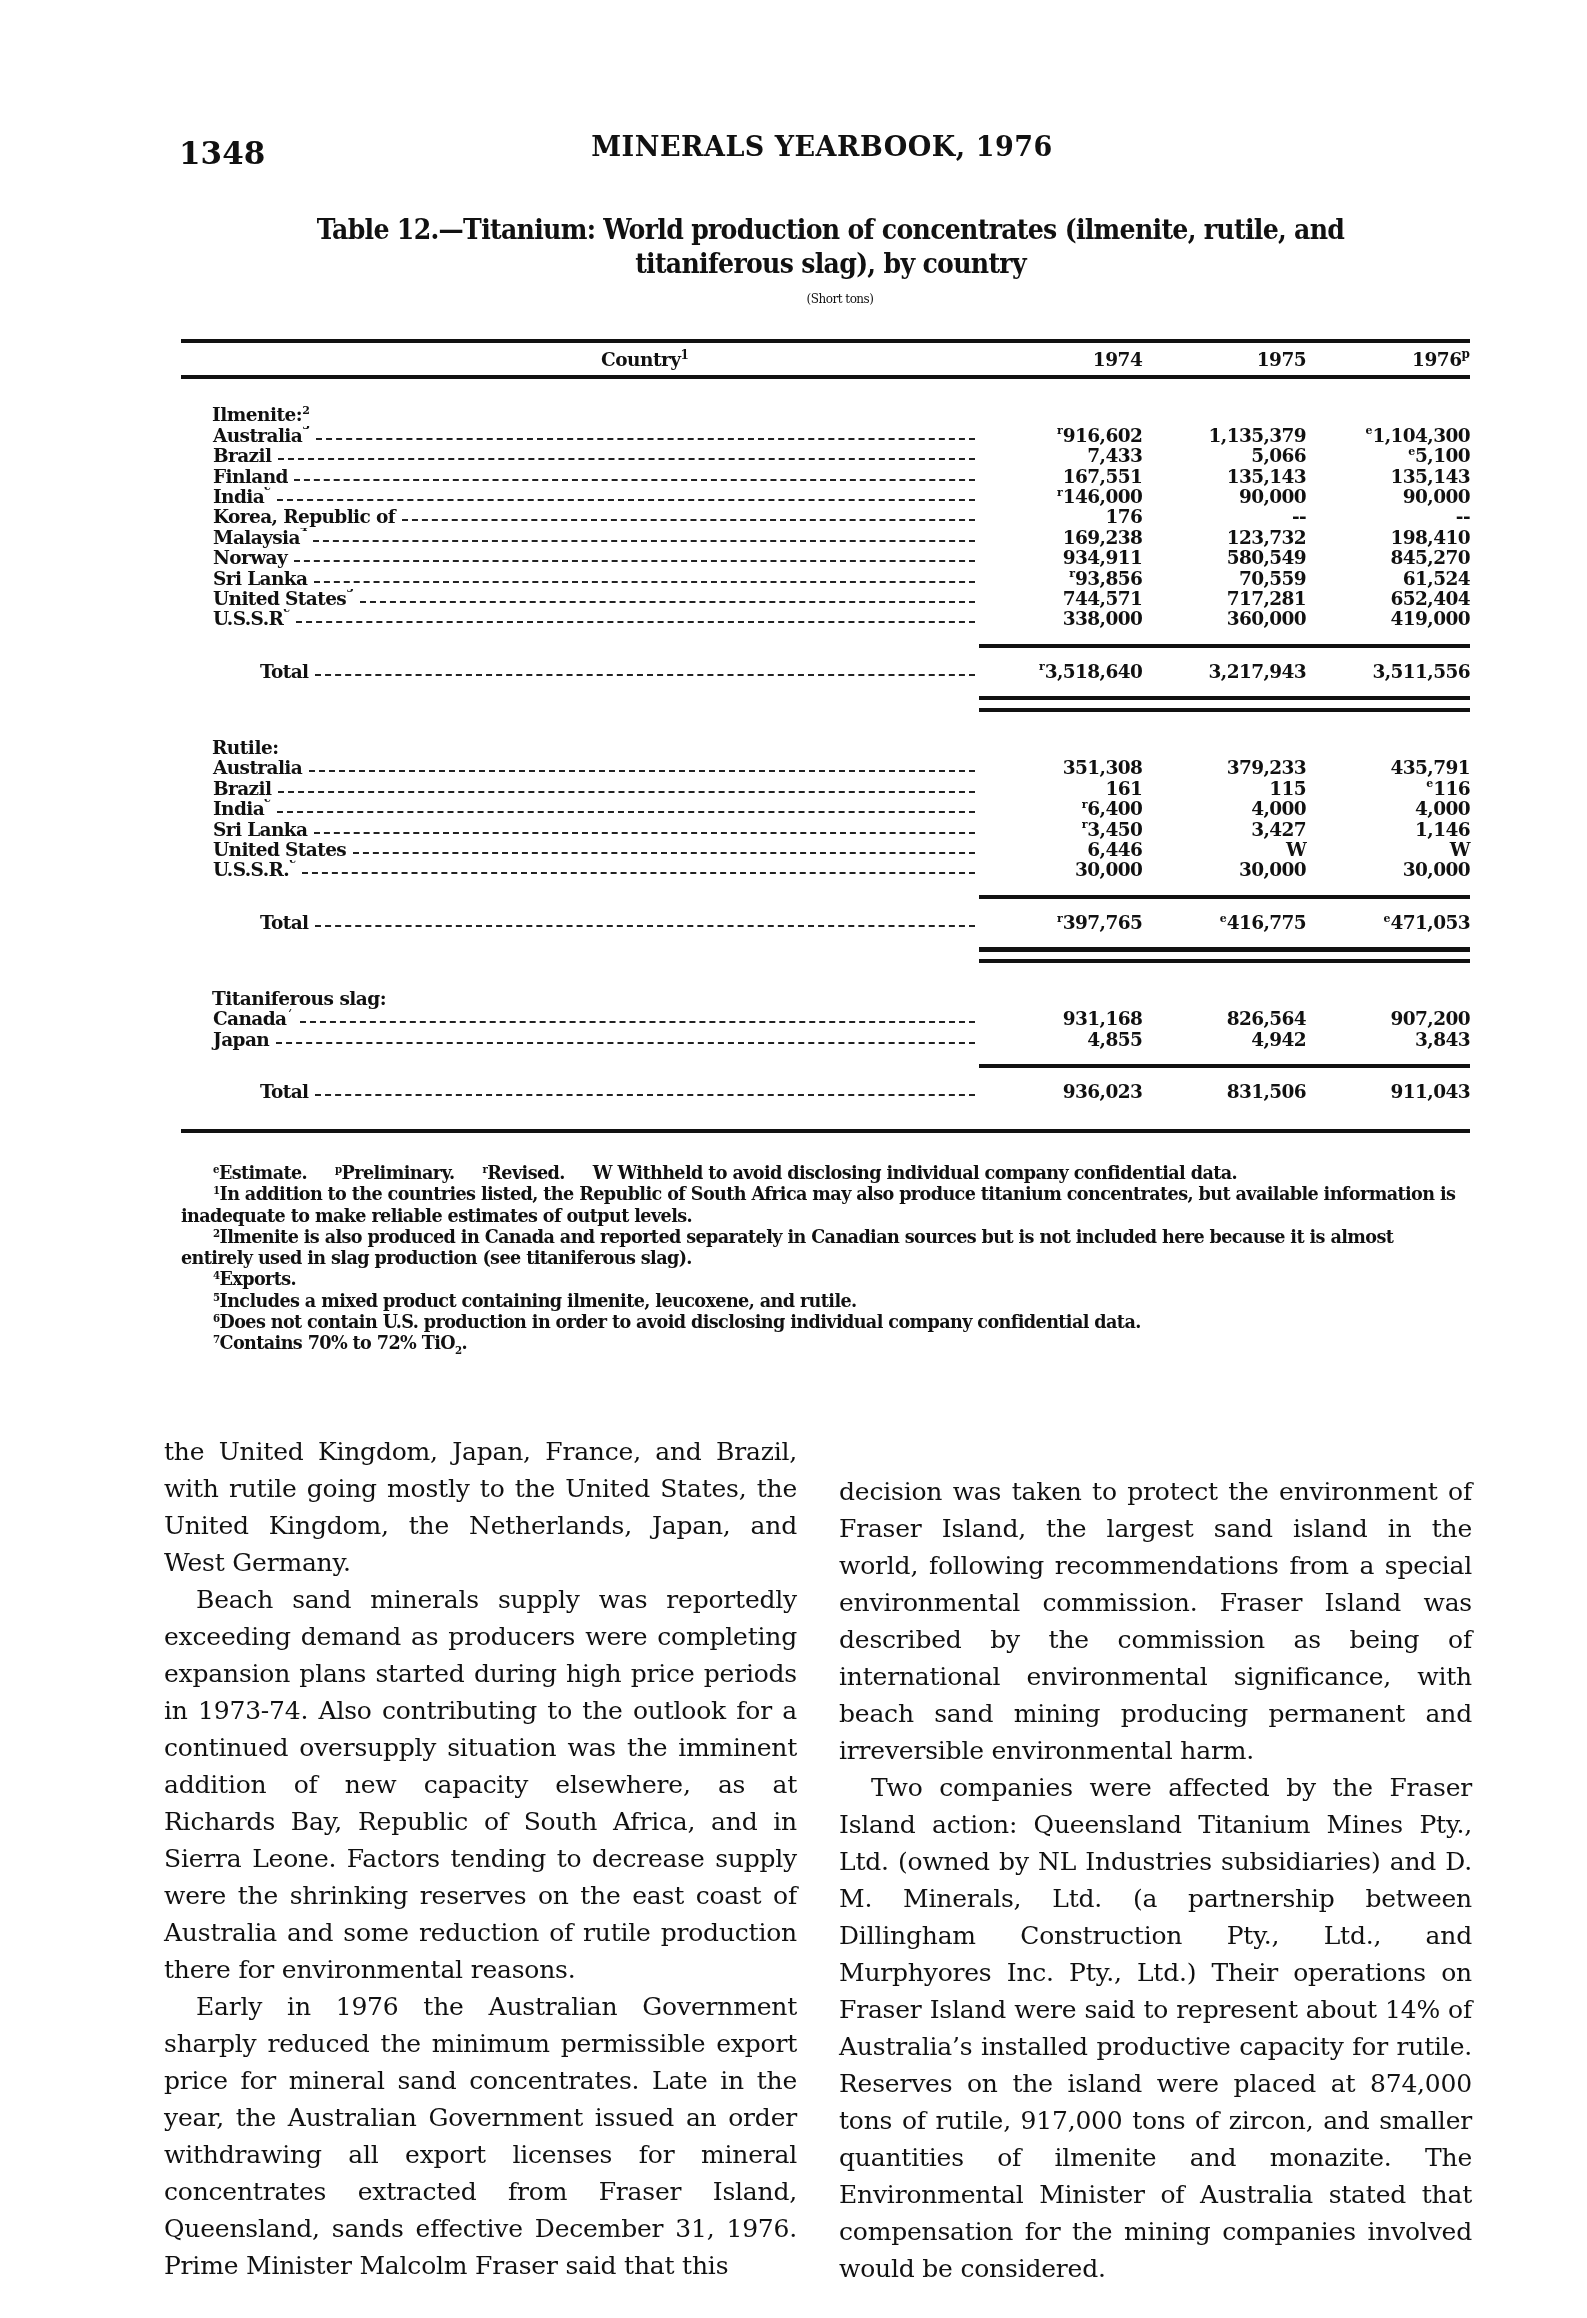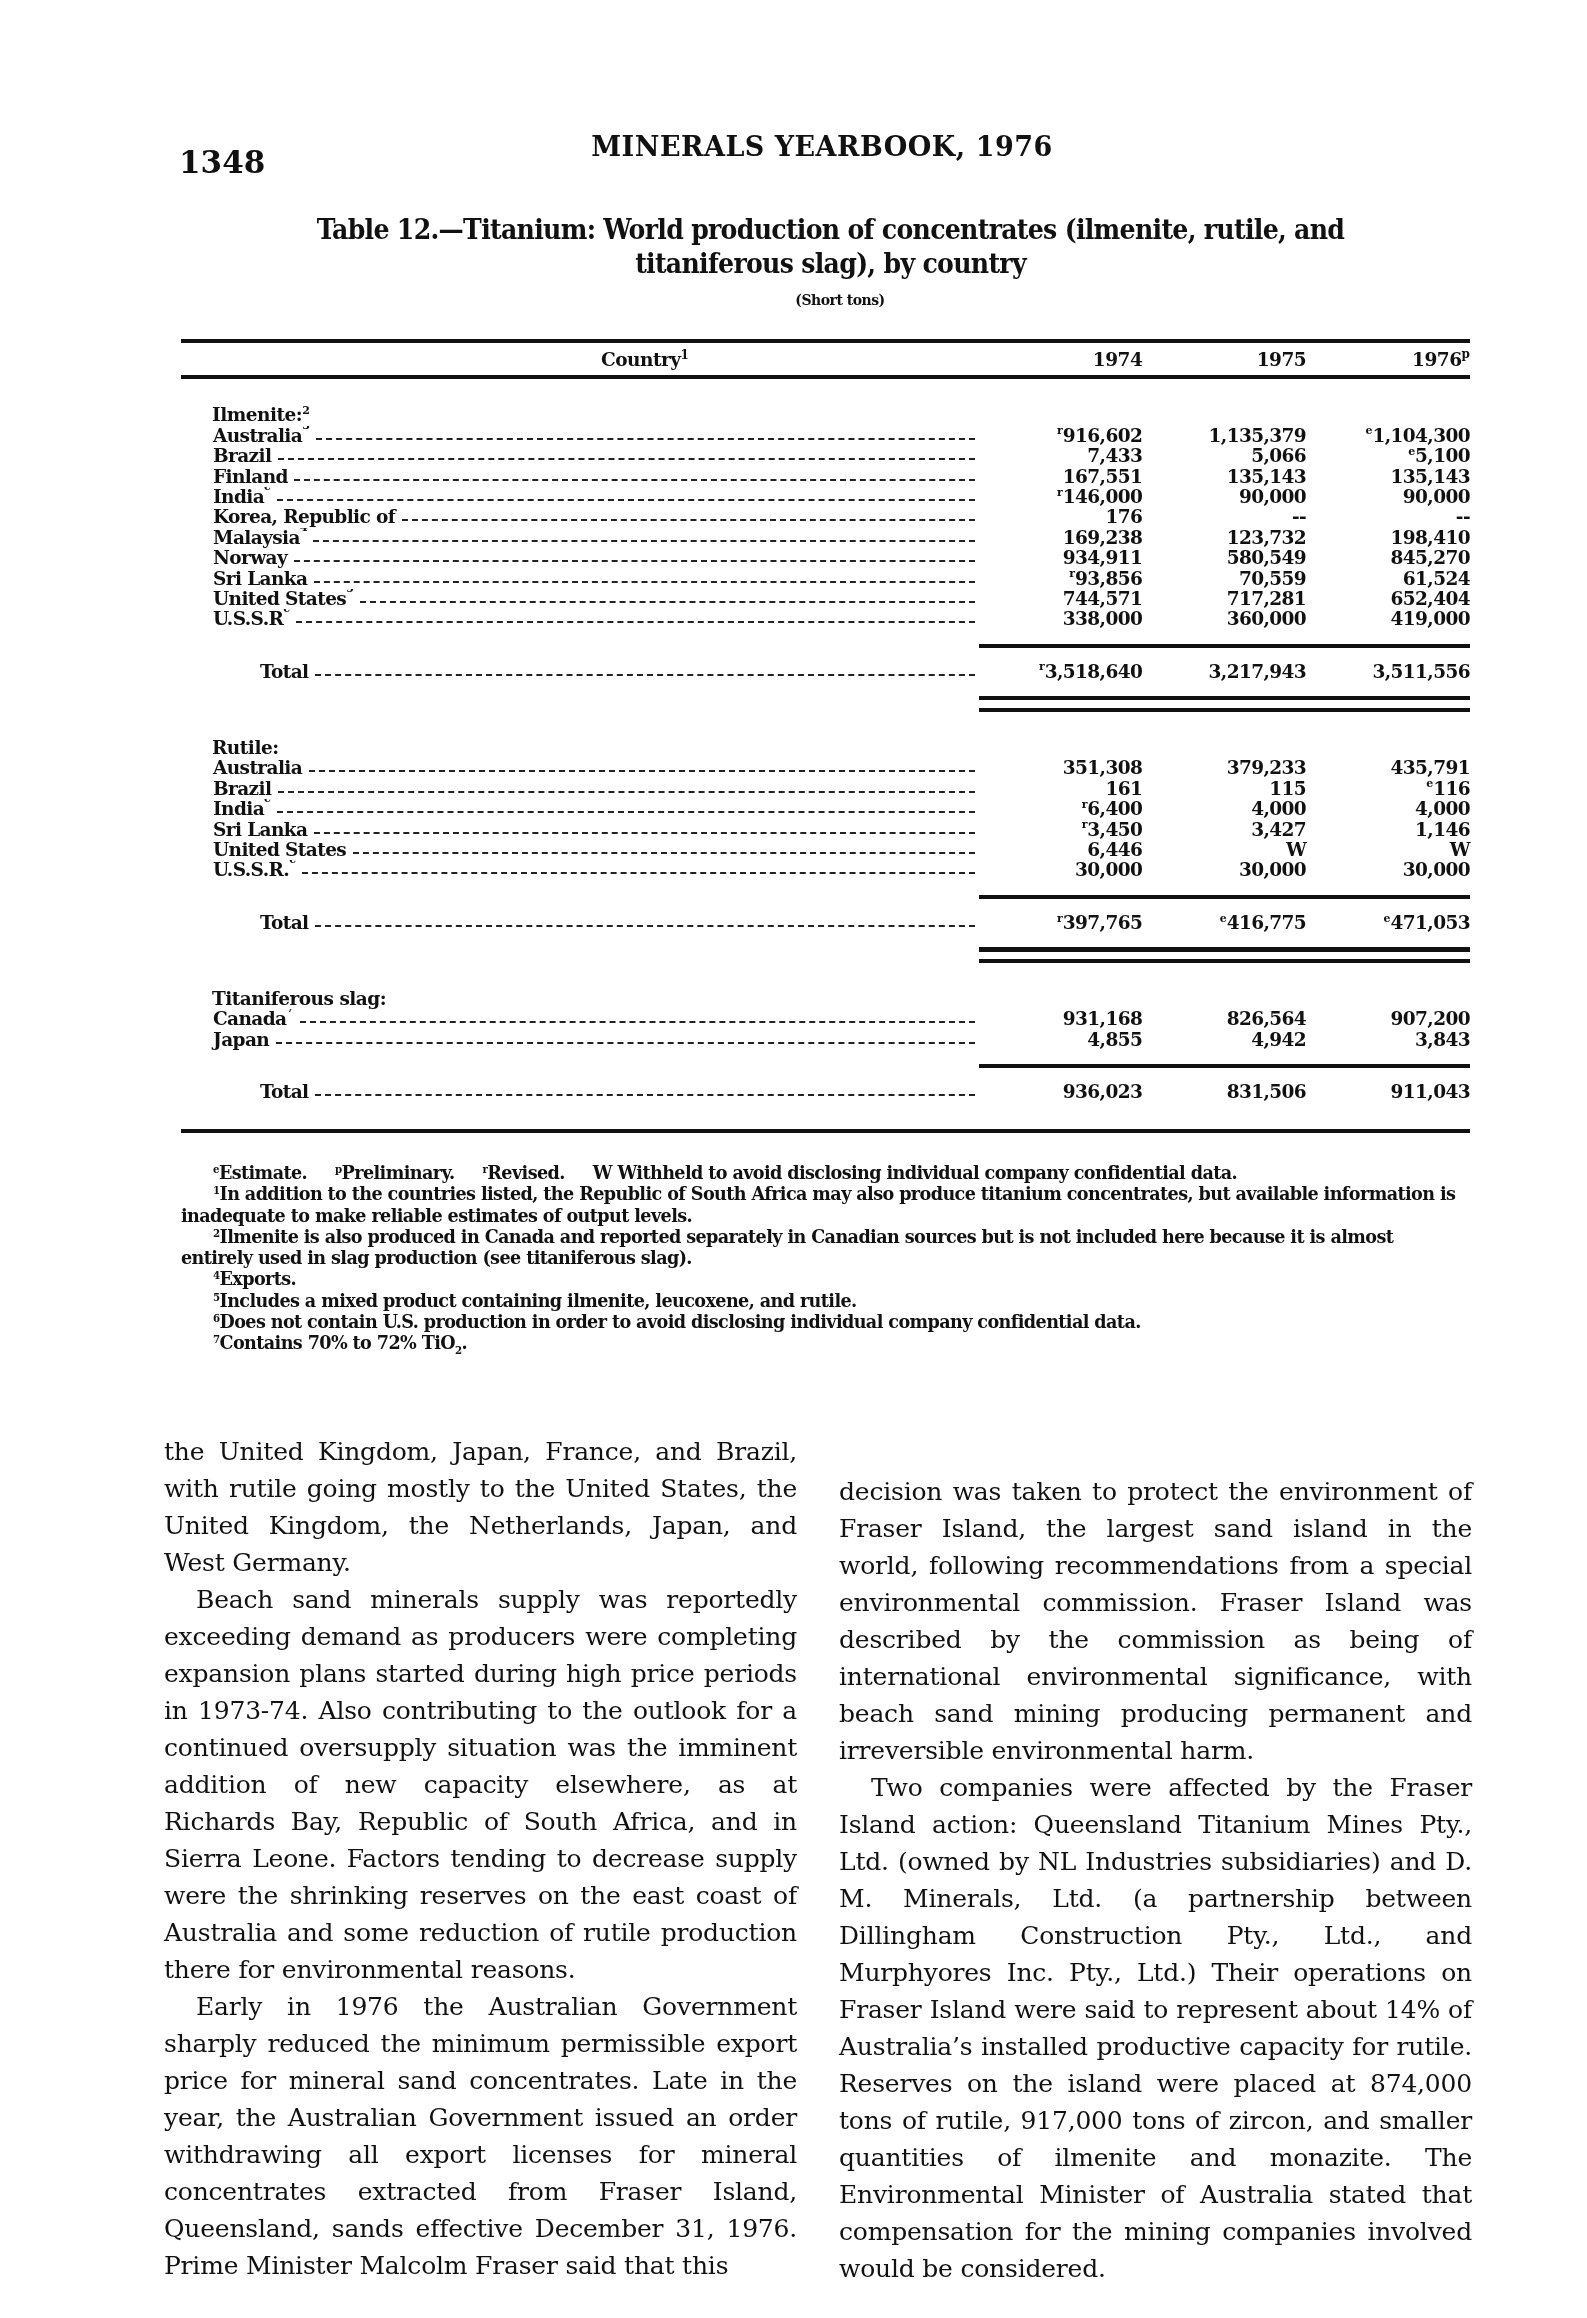--- a/index.html
+++ b/index.html
@@ -1,20 +1,20 @@
 <!DOCTYPE html>
 <html style="font-size:7.4px"><head>
 <meta charset="utf-8">
 <style>
   html, body { margin: 0; padding: 0; background: #ffffff; }
   body { width: 1588px; height: 2526px; position: relative; color: #111; font-family: "DejaVu Serif", "Liberation Serif", serif; overflow: hidden; }
-  .page-num { position: absolute; left: 179px; top: 144px; font-size: 31px; font-weight: bold; }
+  .page-num { position: absolute; left: 179px; top: 135px; font-size: 31px; font-weight: bold; }
   .running-head { position: absolute; left: 0; width: 1588px; top: 131px; text-align: center; font-size: 27px; font-weight: bold; letter-spacing: 0.5px; padding-left: 56px; box-sizing: border-box; }
   .table-title { position: absolute; left: 297px; width: 1067px; top: 213px; text-align: center; font-size: 28px; font-weight: bold; line-height: 34px; font-stretch: condensed; letter-spacing: -0.7px; }
-  .units { position: absolute; left: 0; width: 1588px; top: 292px; text-align: center; font-size: 14px; font-weight: bold; padding-left: 92px; box-sizing: border-box; letter-spacing: -0.5px; }
+  .units { position: absolute; left: 0; width: 1588px; top: 292px; text-align: center; font-size: 12px; font-weight: normal; padding-left: 92px; box-sizing: border-box; letter-spacing: -0.5px; }
 
   .tbl { position: absolute; left: 181px; top: 339px; width: 1289px; }
   .rule-thick { height: 4.2px; background: #111; }
   .hdr { display: flex; height: 32px; align-items: center; font-size: 18.5px; font-weight: bold; letter-spacing: -0.5px; justify-content: center; }
   .hdr .c-country { width: 798px; text-align: center; padding-left: 130px; box-sizing: border-box; }
   .hdr .c-num { width: 164px; text-align: right; padding-right: 0; }
   .hdr .c-num.last { width: 164px; }
   .hdr sup { font-size: 12px; }
 
   .section-label { font-size: 18.5px; font-weight: bold; height: 20.4px; line-height: 20.4px; letter-spacing: -0.5px; margin-left: 31px; }

